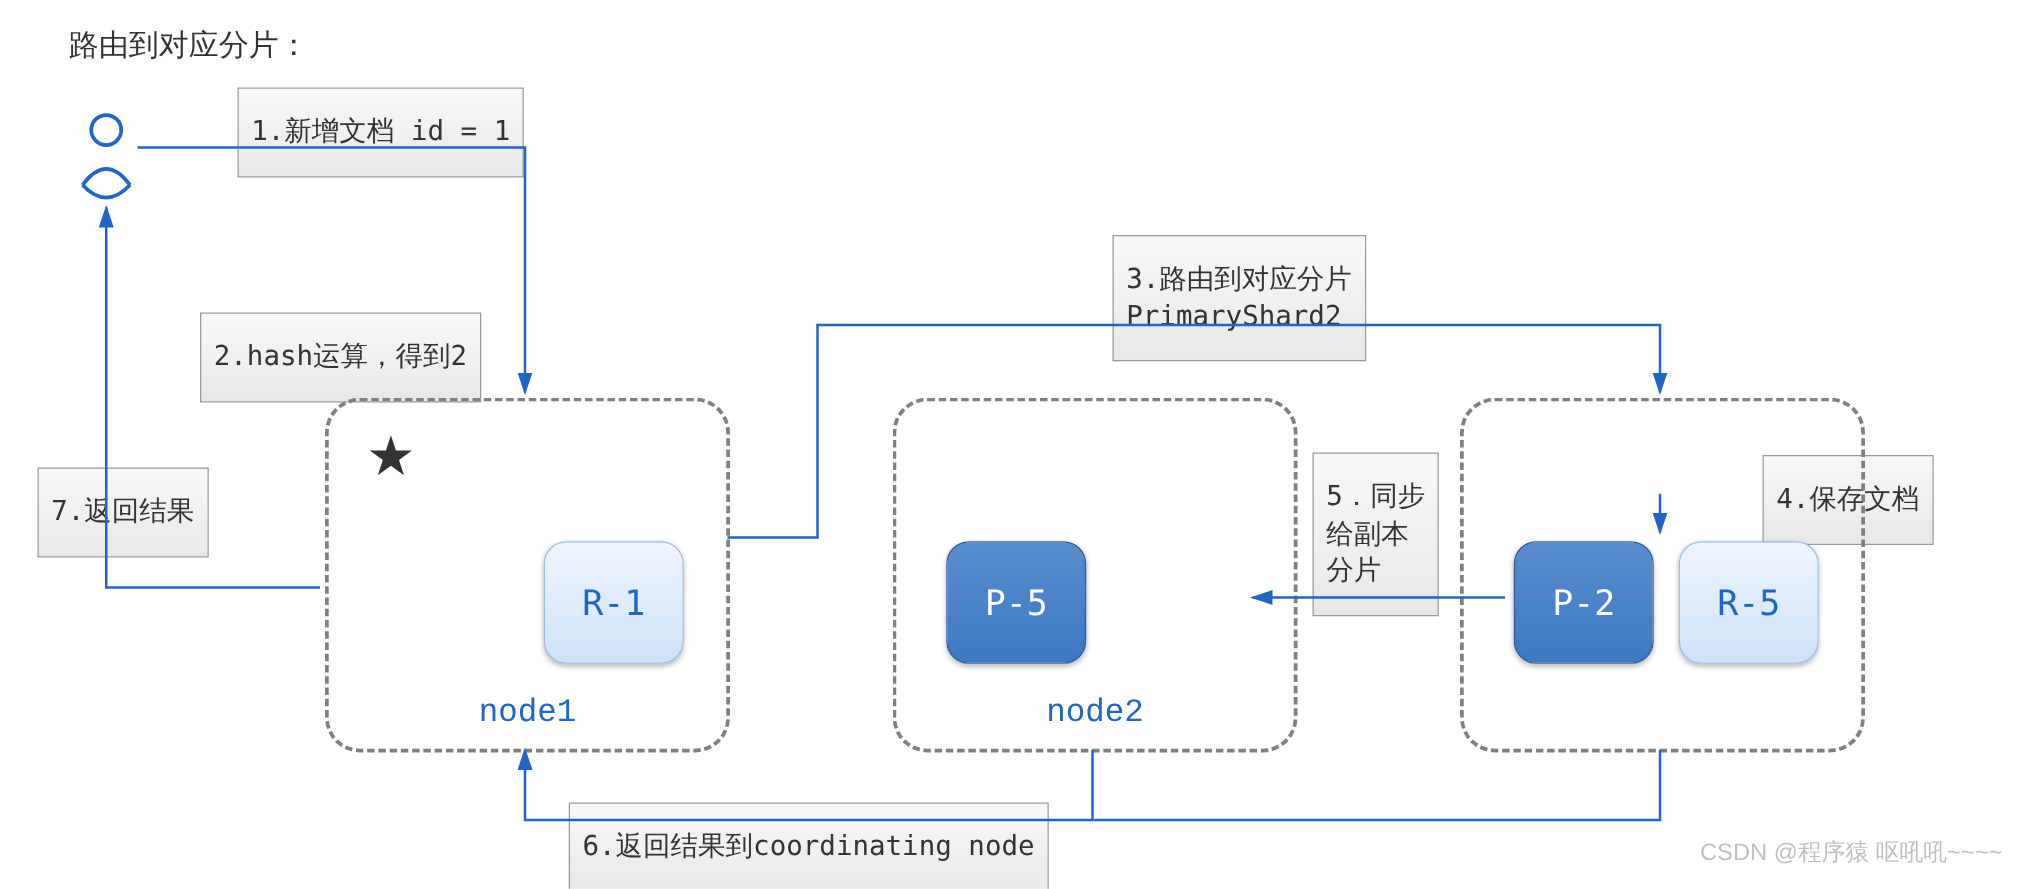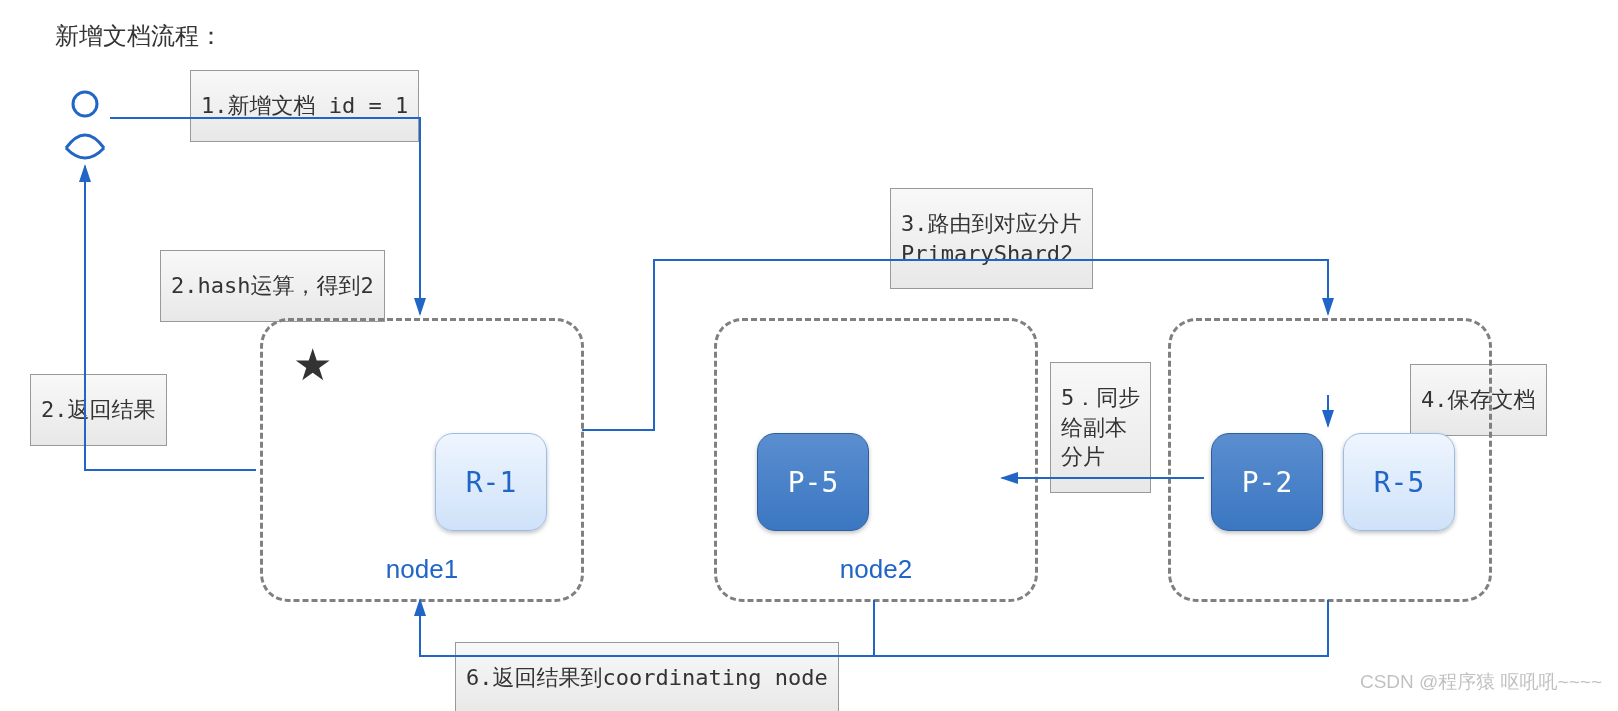--- a/index.html
+++ b/index.html
@@ -1,45 +1,45 @@
 <!DOCTYPE html>
 <html><head>
 <meta charset="utf-8">
 <style>
   html,body{margin:0;padding:0;width:1618px;height:711px;font-family:"Microsoft YaHei","PingFang SC",sans-serif;color:#333;background:#fff}
   .canvas{position:relative;width:1618px;height:711px}
   .title{position:absolute;left:55px;top:20px;font-size:24px}
   .annot{position:absolute;background:linear-gradient(#f8f8f8,#e8e8e8);border:1px solid #999;padding:20px 10px;font-size:22px;font-family:Consolas,monospace;line-height:1.35;white-space:pre}
   .node-box{position:absolute;border:3px dashed #808080;border-radius:28px;text-align:center}
-  .node-label{position:absolute;left:0;right:0;bottom:14px;font-size:26px;color:#2166c6;font-family:Liberation Sans, sans-serif}
+  .node-label{position:absolute;left:0;right:0;bottom:14px;font-size:26px;color:#2166c6;font-family:Liberation Mono, monospace}
   .shard{position:absolute;width:110px;height:96px;border-radius:18px;font-size:28px;font-family:Consolas,monospace;display:flex;align-items:center;justify-content:center;box-shadow:0 2px 4px rgba(0,0,0,.25)}
   .primary{background:linear-gradient(#5a8ecf,#3b77c2);color:#fff;border:1px solid #2e5e9e}
   .replica{background:linear-gradient(#eef5fe,#cfe2f9);color:#2166c6;border:1px solid #9abce6}
   .star{position:absolute;font-size:44px;color:#333}
   .actor{position:absolute;width:50px;height:70px}
   .wm{position:absolute;right:16px;bottom:16px;font-size:19px;color:rgba(0,0,0,.25)}
   svg.layer{position:absolute;left:0;top:0;pointer-events:none}
 </style>
 </head>
 <body>
 
 <div class="canvas">
 
-  <div class="title">新增文档流程：</div>
+  <div class="title">路由到对应分片：</div>
 
   <div class="annot" style="left:190px;top:70px">1.新增文档 id = 1</div>
   <div class="annot" style="left:160px;top:250px">2.hash运算，得到2</div>
   <div class="annot" style="left:890px;top:188px">3.路由到对应分片
 PrimaryShard2</div>
   <div class="annot" style="left:1410px;top:364px">4.保存文档</div>
   <div class="annot" style="left:1050px;top:362px">5．同步
 给副本
 分片</div>
   <div class="annot" style="left:455px;top:642px">6.返回结果到coordinating node</div>
-  <div class="annot" style="left:30px;top:374px">2.返回结果</div>
+  <div class="annot" style="left:30px;top:374px">7.返回结果</div>
 
   <div class="actor" style="left:60px;top:90px">
     <svg viewBox="0 0 50 70" width="50" height="70">
       <circle cx="25" cy="14" r="12" fill="none" stroke="#2166c6" stroke-width="3"></circle>
       <path d="M6 58 Q25 32 44 58" fill="none" stroke="#2166c6" stroke-width="3"></path>
       <path d="M6 58 Q25 78 44 58" fill="none" stroke="#2166c6" stroke-width="3"></path>
     </svg>
   </div>
 
   <div class="node-box" style="left:260px;top:318px;width:318px;height:278px">

